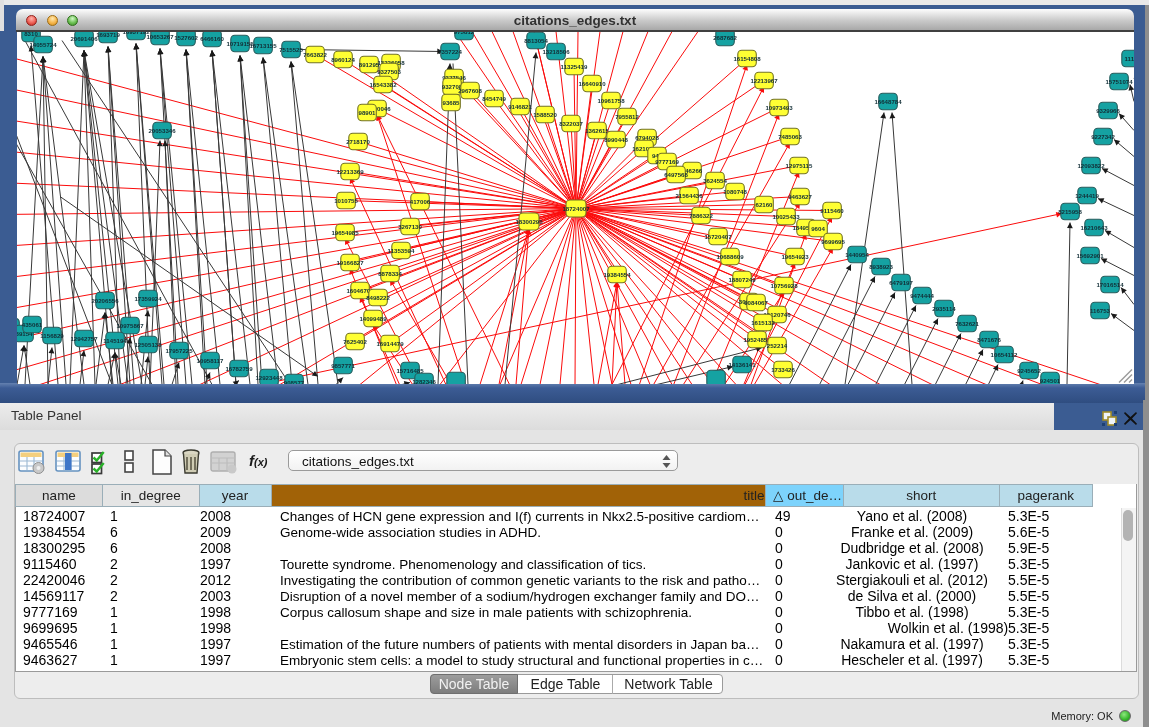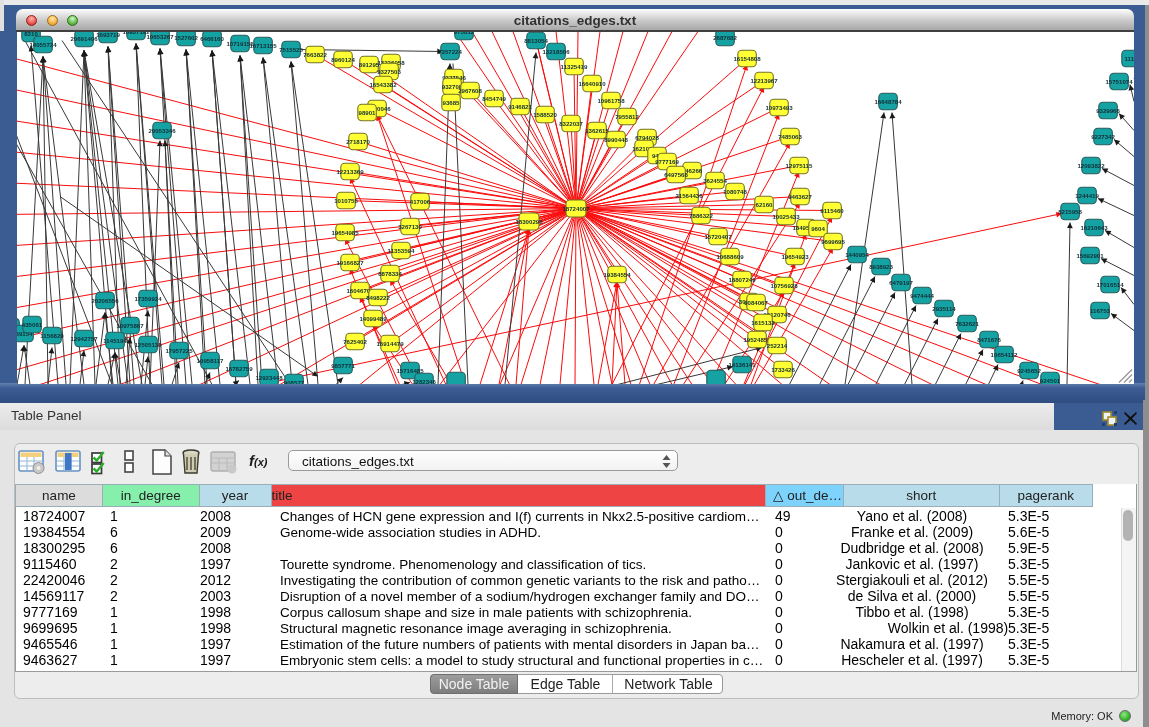--- a/index.html
+++ b/index.html
@@ -754,23 +754,23 @@
 <div class="abs" style="left:249px;top:452px;font-size:15px;font-style:italic;font-weight:bold;color:#1a1a1a">f<span style="font-size:11px">(x)</span></div>
 <div class="abs" style="left:288px;top:450px;width:390px;height:21px;background:linear-gradient(#ffffff,#f2f2f2);border:1px solid #9a9a9a;border-radius:5px">
 <div class="abs" style="left:13px;top:2.5px;font-size:13.5px;color:#111">citations_edges.txt</div>
 <svg class="abs" style="left:372px;top:3px" width="11" height="15" viewBox="0 0 11 15">
 <path d="M5.5 1 L9.5 6 H1.5 Z" fill="#555"></path>
       <path d="M5.5 14 L9.5 9 H1.5 Z" fill="#555"></path>
     </svg>
 </div>
 <div class="abs" style="left:15px;top:484px;width:1122px;height:188px;background:#fff;border:1px solid #9a9a9a;border-top:none"></div>
 <div class="abs" style="left:15.0px;top:484px;width:88.0px;height:23px;background:#dcdcdc;border:1px solid #9aaeb8;border-left:1px solid #9aaeb8;font-size:13.5px;color:#222;text-align:center;line-height:22px;white-space:nowrap;overflow:hidden">name</div>
-<div class="abs" style="left:103.0px;top:484px;width:96.5px;height:23px;background:#86efac;border:1px solid #9aaeb8;border-left:none;font-size:13.5px;color:#222;text-align:center;line-height:22px;white-space:nowrap;overflow:hidden">in_degree</div>
+<div class="abs" style="left:103.0px;top:484px;width:96.5px;height:23px;background:#e5e5e5;border:1px solid #9aaeb8;border-left:none;font-size:13.5px;color:#222;text-align:center;line-height:22px;white-space:nowrap;overflow:hidden">in_degree</div>
 <div class="abs" style="left:199.5px;top:484px;width:72.0px;height:23px;background:#b9dcea;border:1px solid #9aaeb8;border-left:none;font-size:13.5px;color:#222;text-align:center;line-height:22px;white-space:nowrap;overflow:hidden">year</div>
-<div class="abs" style="left:271.5px;top:484px;width:494.0px;height:23px;background:#ef4444;border:1px solid #9aaeb8;border-left:none;font-size:13.5px;color:#222;text-align:left;line-height:22px;white-space:nowrap;overflow:hidden">title</div>
+<div class="abs" style="left:271.5px;top:484px;width:494.0px;height:23px;background:#a16207;border:1px solid #9aaeb8;border-left:none;font-size:13.5px;color:#222;text-align:right;line-height:22px;white-space:nowrap;overflow:hidden">title</div>
 <div class="abs" style="left:765.5px;top:484px;width:78.0px;height:23px;background:#7dd3fc;border:1px solid #9aaeb8;border-left:none;font-size:13.5px;color:#222;text-align:center;line-height:22px;white-space:nowrap;overflow:hidden;text-indent:7px">△ out_de…</div>
 <div class="abs" style="left:843.5px;top:484px;width:156.5px;height:23px;background:#b9dcea;border:1px solid #9aaeb8;border-left:none;font-size:13.5px;color:#222;text-align:center;line-height:22px;white-space:nowrap;overflow:hidden">short</div>
 <div class="abs" style="left:1000.0px;top:484px;width:92.5px;height:23px;background:#b9dcea;border:1px solid #9aaeb8;border-left:none;font-size:13.5px;color:#222;text-align:center;line-height:22px;white-space:nowrap;overflow:hidden">pagerank</div>
 <div class="abs" style="left:0;top:508px;width:1120px;height:16px;font-size:14px;color:#000;white-space:nowrap">
 <span class="abs" style="left:23px">18724007</span>
 <span class="abs" style="left:110px">1</span>
 <span class="abs" style="left:200px">2008</span>
 <span class="abs" style="left:280px;width:486px;overflow:hidden;text-overflow:ellipsis;font-size:13.5px;top:1px">Changes of HCN gene expression and I(f) currents in Nkx2.5‑positive cardiomyocytes during differentiation</span>
 <span class="abs" style="left:775px">49</span>
 <span class="abs" style="left:836px;width:152px;text-align:center">Yano et al. (2008)</span>
@@ -826,21 +826,20 @@
 <span class="abs" style="left:200px">1998</span>
 <span class="abs" style="left:280px;width:486px;overflow:hidden;text-overflow:ellipsis;font-size:13.5px;top:1px">Corpus callosum shape and size in male patients with schizophrenia.</span>
 <span class="abs" style="left:775px">0</span>
 <span class="abs" style="left:836px;width:152px;text-align:center">Tibbo et al. (1998)</span>
 <span class="abs" style="left:1008px">5.3E-5</span>
 </div>
 <div class="abs" style="left:0;top:620px;width:1120px;height:16px;font-size:14px;color:#000;white-space:nowrap">
 <span class="abs" style="left:23px">9699695</span>
 <span class="abs" style="left:110px">1</span>
 <span class="abs" style="left:200px">1998</span>
-<span class="abs" style="left:280px;width:486px;overflow:hidden;text-overflow:ellipsis;font-size:13.5px;top:1px">Structural magnetic resonance image averaging in schizophrenia.</span>
 <span class="abs" style="left:775px">0</span>
 <span class="abs" style="left:872px;width:152px;text-align:center">Wolkin et al. (1998)</span>
 <span class="abs" style="left:1008px">5.3E-5</span>
 </div>
 <div class="abs" style="left:0;top:636px;width:1120px;height:16px;font-size:14px;color:#000;white-space:nowrap">
 <span class="abs" style="left:23px">9465546</span>
 <span class="abs" style="left:110px">1</span>
 <span class="abs" style="left:200px">1997</span>
 <span class="abs" style="left:280px;width:486px;overflow:hidden;text-overflow:ellipsis;font-size:13.5px;top:1px">Estimation of the future numbers of patients with mental disorders in Japan based</span>
 <span class="abs" style="left:775px">0</span>

